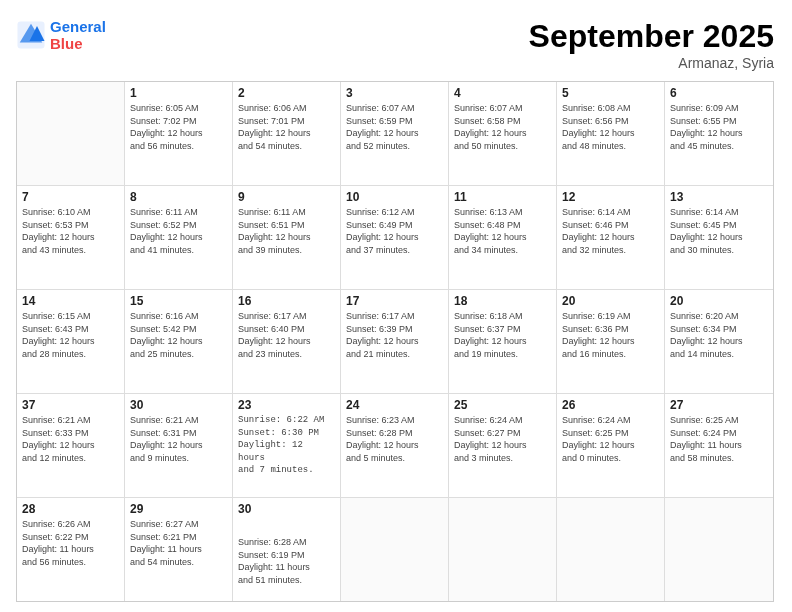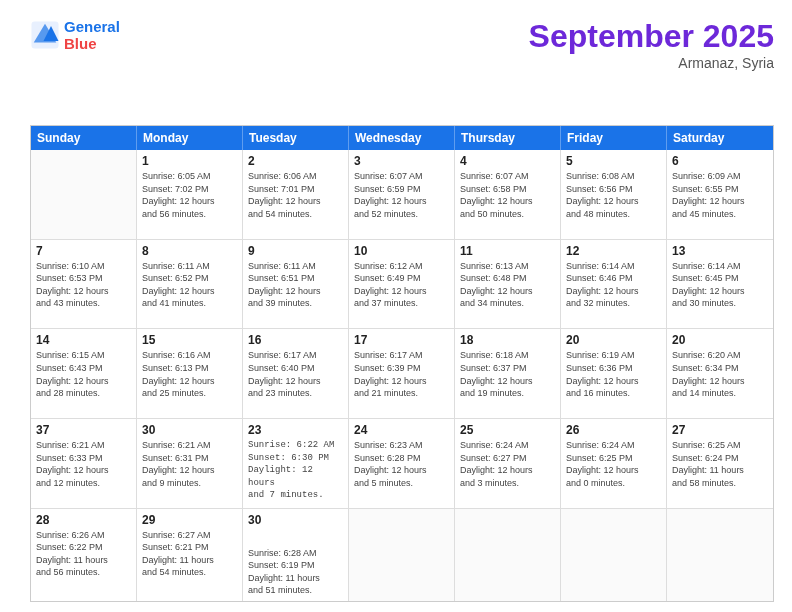--- a/index.html
+++ b/index.html
@@ -6,24 +6,23 @@
     body {
       width: 792px;
       height: 612px;
       font-family: Arial, sans-serif;
       background: #fff;
       overflow: hidden;
     }
     .page {
       width: 792px;
       height: 612px;
-      padding: 18px 18px 10px 30px;
+      padding: 18px 18px 10px 16px;
       display: flex;
       flex-direction: column;
-      gap: 44px;
     }
     .header {
       display: flex;
       justify-content: space-between;
       align-items: flex-start;
       margin-bottom: 10px;
     }
     .logo {
       display: flex;
       align-items: center;
@@ -32,21 +31,21 @@
       width: 30px;
       height: 30px;
       margin-right: 4px;
     }
     .title-block {
       text-align: right;
     }
     .main-title {
       font-size: 32px;
       font-weight: bold;
-      color: #6d28d9;
+      color: #000000;
     }
     .subtitle {
       font-size: 14px;
       color: #555;
     }
     .calendar {
       flex: 1;
       display: flex;
       flex-direction: column;
       border: 1px solid #ccc;
@@ -115,29 +114,20 @@
         <div style="font-size:15px;font-weight:bold;color:#ef4444;">Blue</div>
       </div>
     </div>
     <div class="title-block">
       <div class="main-title">September 2025</div>
       <div class="subtitle">Armanaz, Syria</div>
     </div>
   </div>
 
   <div class="calendar">
-    <div class="cal-header-row">
-    <div class="cal-header-cell">Sunday</div>
-        <div class="cal-header-cell">Monday</div>
-        <div class="cal-header-cell">Tuesday</div>
-        <div class="cal-header-cell">Wednesday</div>
-        <div class="cal-header-cell">Thursday</div>
-        <div class="cal-header-cell">Friday</div>
-        <div class="cal-header-cell">Saturday</div>
-      </div>
     <div class="cal-body">
     <div class="cal-row">
           <div class="cal-cell empty"></div>
           <div class="cal-cell">
             <span class="day-num">1</span>
             <div class="cell-info" style="white-space: pre-line;">Sunrise: 6:05 AM
 Sunset: 7:02 PM
 Daylight: 12 hours
 and 56 minutes.</div>
           </div>
@@ -232,21 +222,21 @@
           <div class="cal-cell">
             <span class="day-num">14</span>
             <div class="cell-info" style="white-space: pre-line;">Sunrise: 6:15 AM
 Sunset: 6:43 PM
 Daylight: 12 hours
 and 28 minutes.</div>
           </div>
           <div class="cal-cell">
             <span class="day-num">15</span>
             <div class="cell-info" style="white-space: pre-line;">Sunrise: 6:16 AM
-Sunset: 6:13 PM
+Sunset: 5:42 PM
 Daylight: 12 hours
 and 25 minutes.</div>
           </div>
           <div class="cal-cell">
             <span class="day-num">16</span>
             <div class="cell-info" style="white-space: pre-line;">Sunrise: 6:17 AM
 Sunset: 6:40 PM
 Daylight: 12 hours
 and 23 minutes.</div>
           </div>

